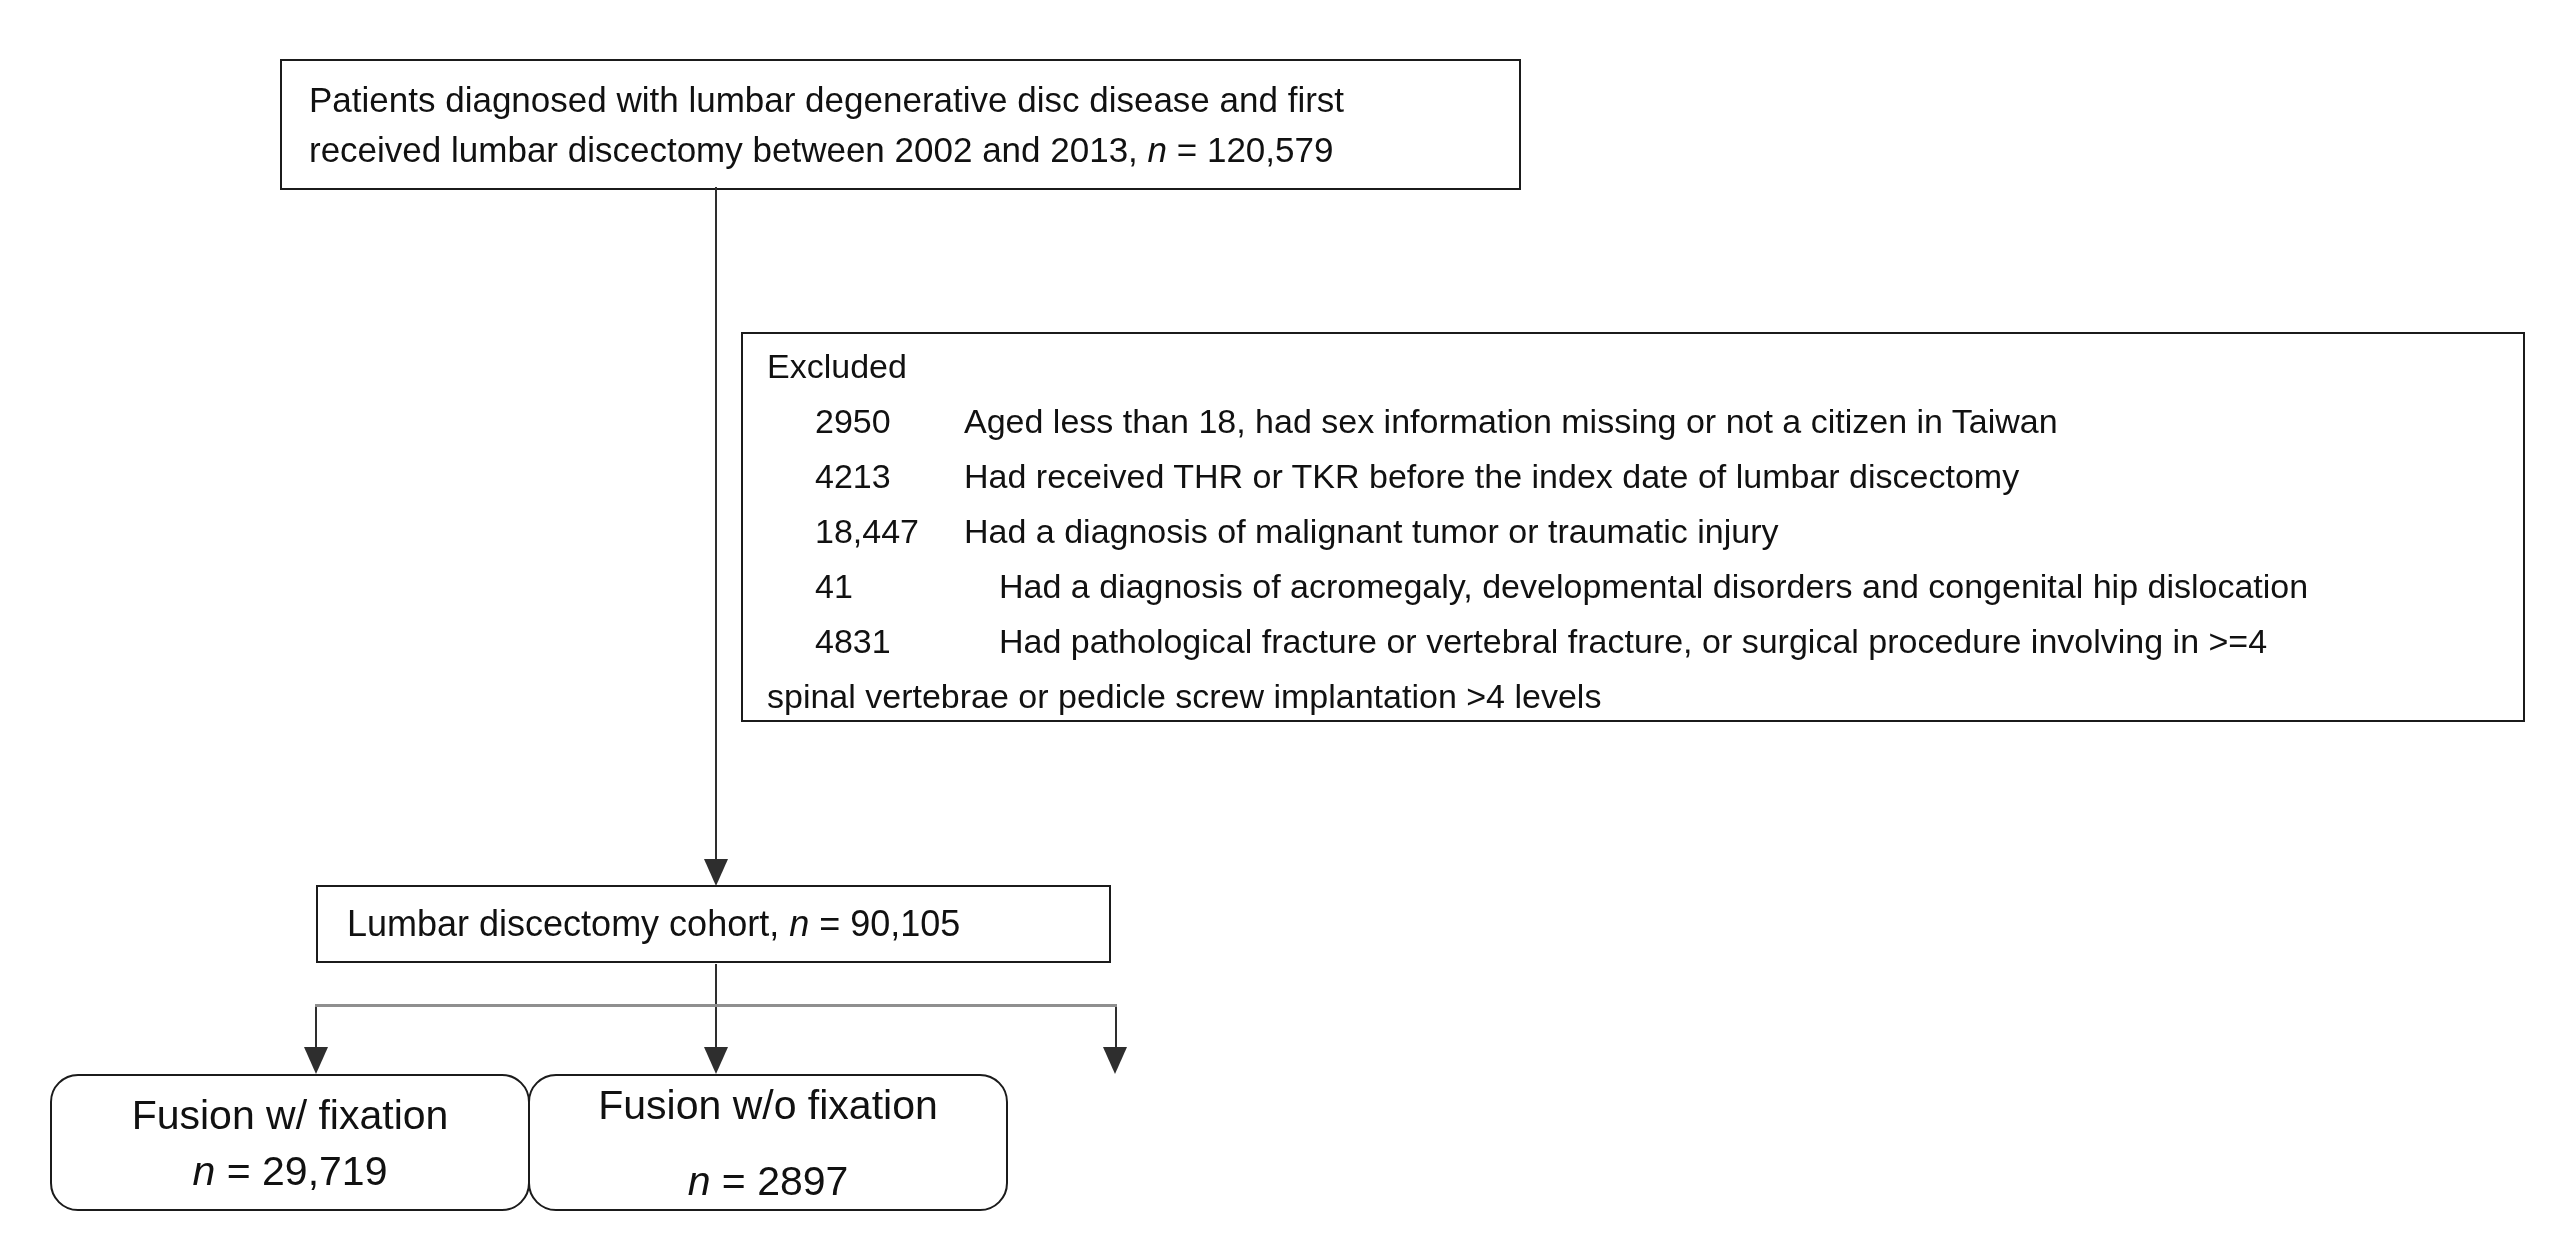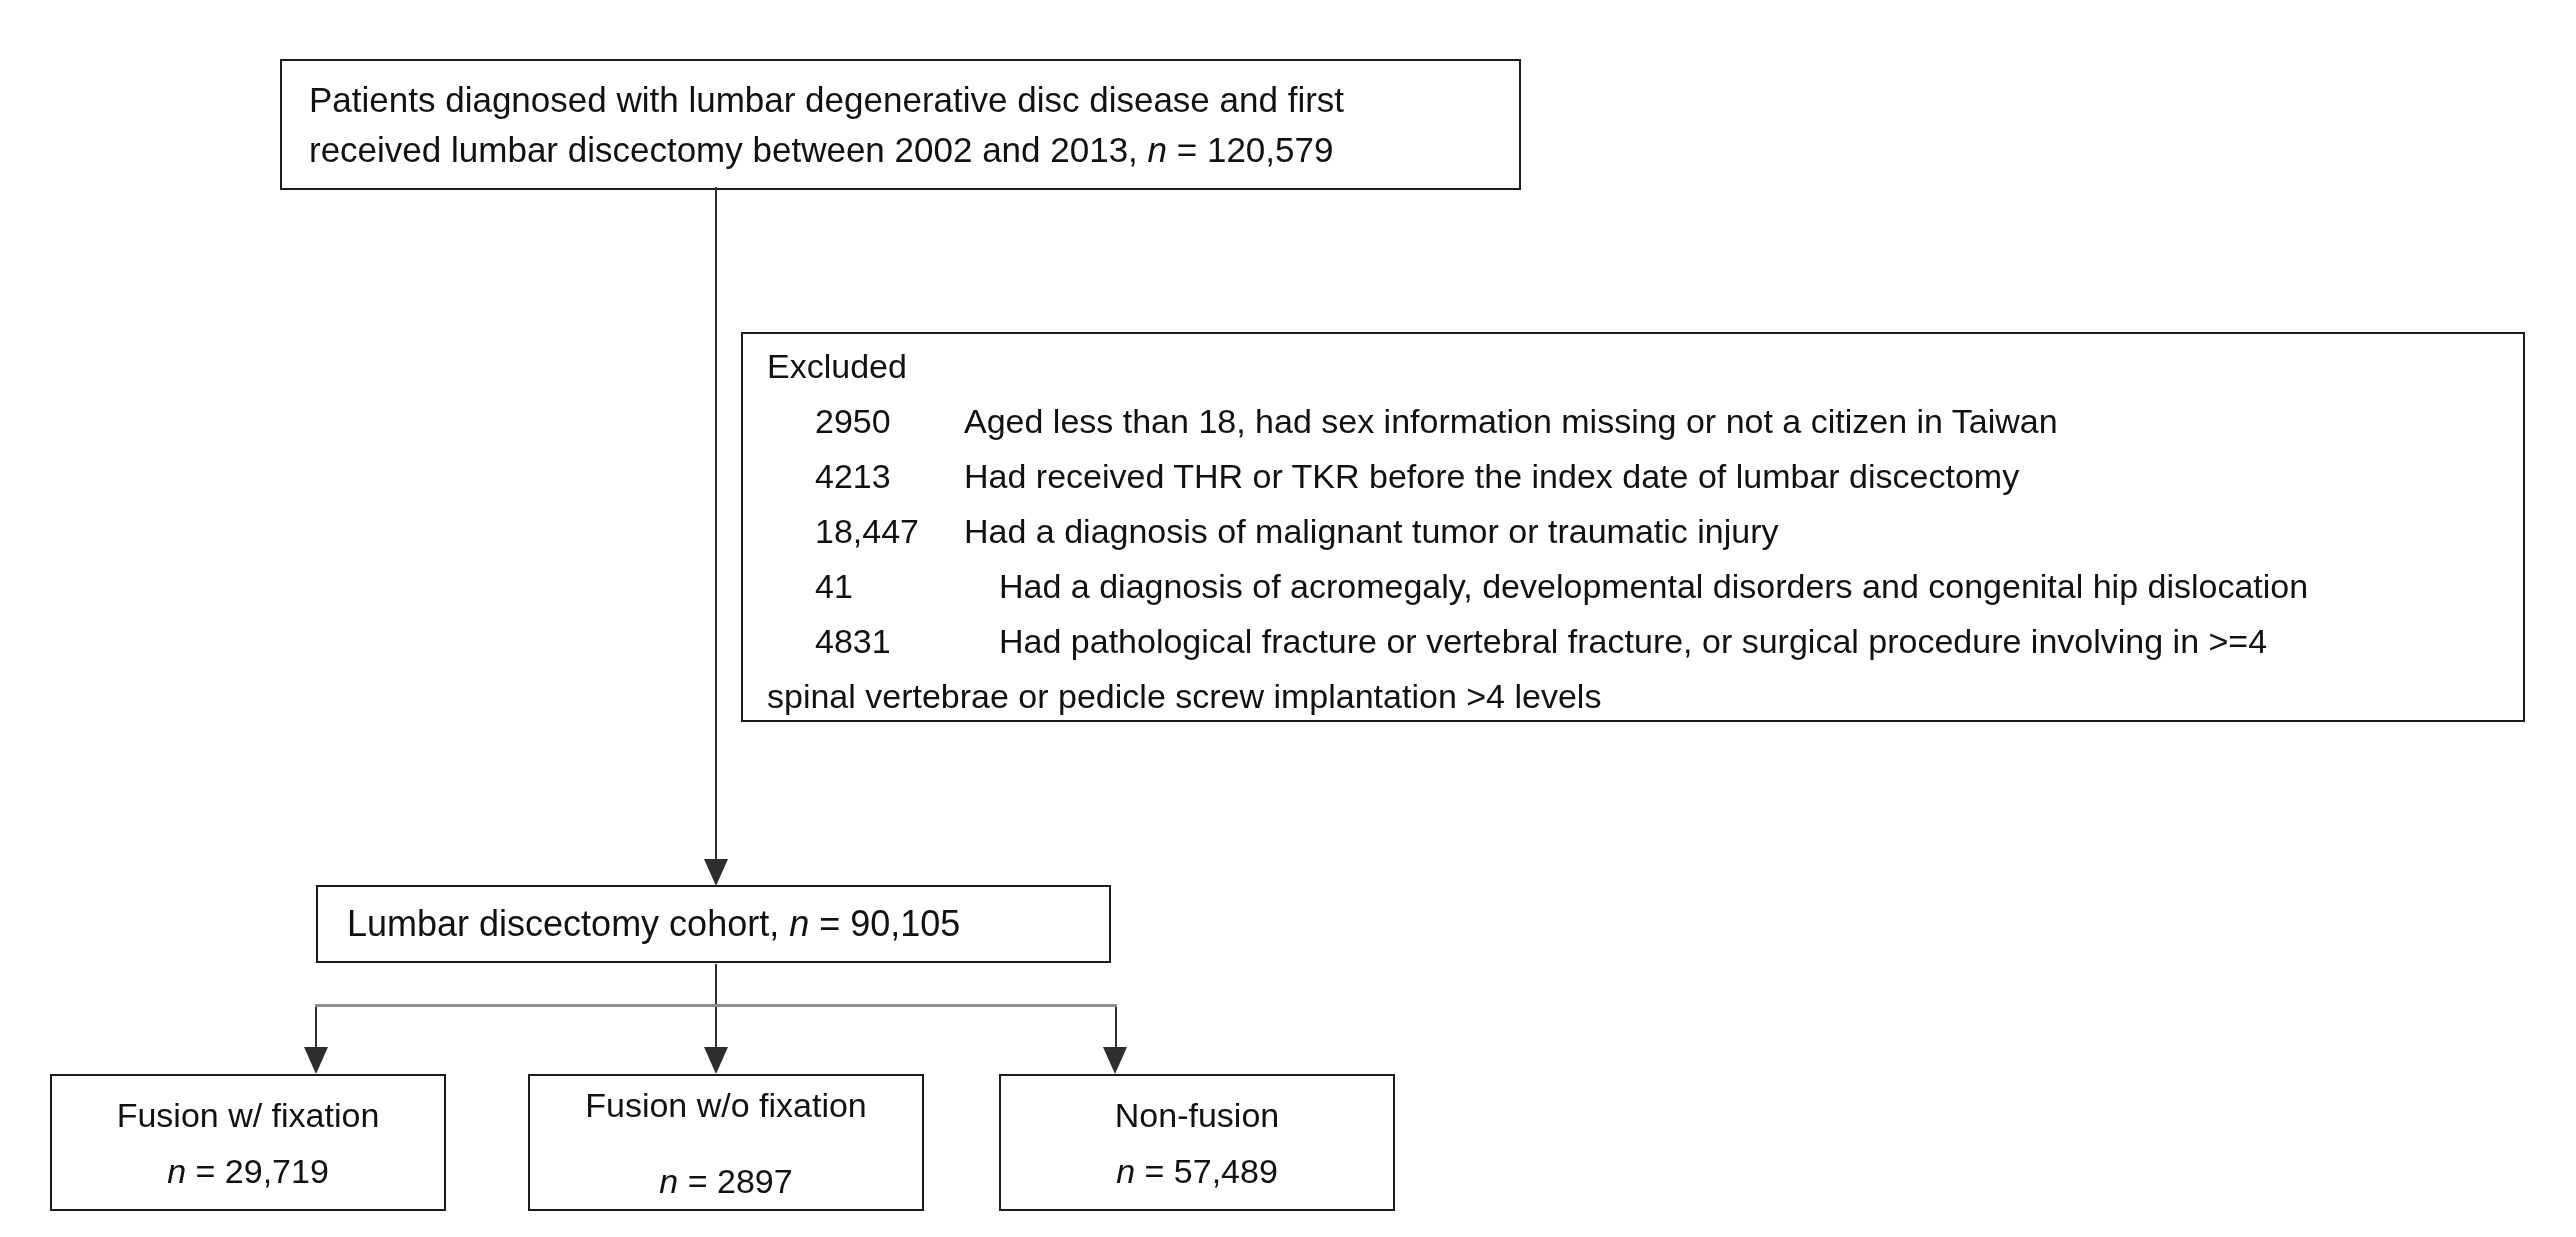--- a/index.html
+++ b/index.html
@@ -48,23 +48,23 @@
 
   
   #cohort-box {
     left: 316px; top: 885px; width: 795px; height: 78px;
     display: flex; align-items: center;
     padding-left: 29px; font-size: 36px;
   }
 
   
   .outcome-box {
-    top: 1074px; width: 396px; height: 137px;
+    top: 1074px; width: 480px; height: 137px;
     display: flex; flex-direction: column; align-items: center; justify-content: center;
-    text-align: center; font-size: 34px; line-height: 56px;
+    text-align: center; font-size: 41px; line-height: 56px; border-radius: 28px;
   }
   #outcome-box-1 { left: 50px; }
   #outcome-box-2 { left: 528px; gap: 20px; }
   #outcome-box-3 { left: 999px; }
 
   
   .vline {
     position: absolute; width: 1.7px; background: #2e2e2e;
   }
   .hline {
@@ -146,19 +146,15 @@
   <div class="box outcome-box" id="outcome-box-1">
     <div class="nowrap">Fusion w/ fixation</div>
     <div class="nowrap"><i class="nsym">n</i><span> = 29,719</span></div>
   </div>
 
   <div class="box outcome-box" id="outcome-box-2">
     <div class="nowrap">Fusion w/o fixation</div>
     <div class="nowrap"><i class="nsym">n</i><span> = 2897</span></div>
   </div>
 
-  <div class="box outcome-box" id="outcome-box-3">
-    <div class="nowrap">Non-fusion</div>
-    <div class="nowrap"><i class="nsym">n</i><span> = 57,489</span></div>
-  </div>
 
 </div>
 
 
 </body></html>

